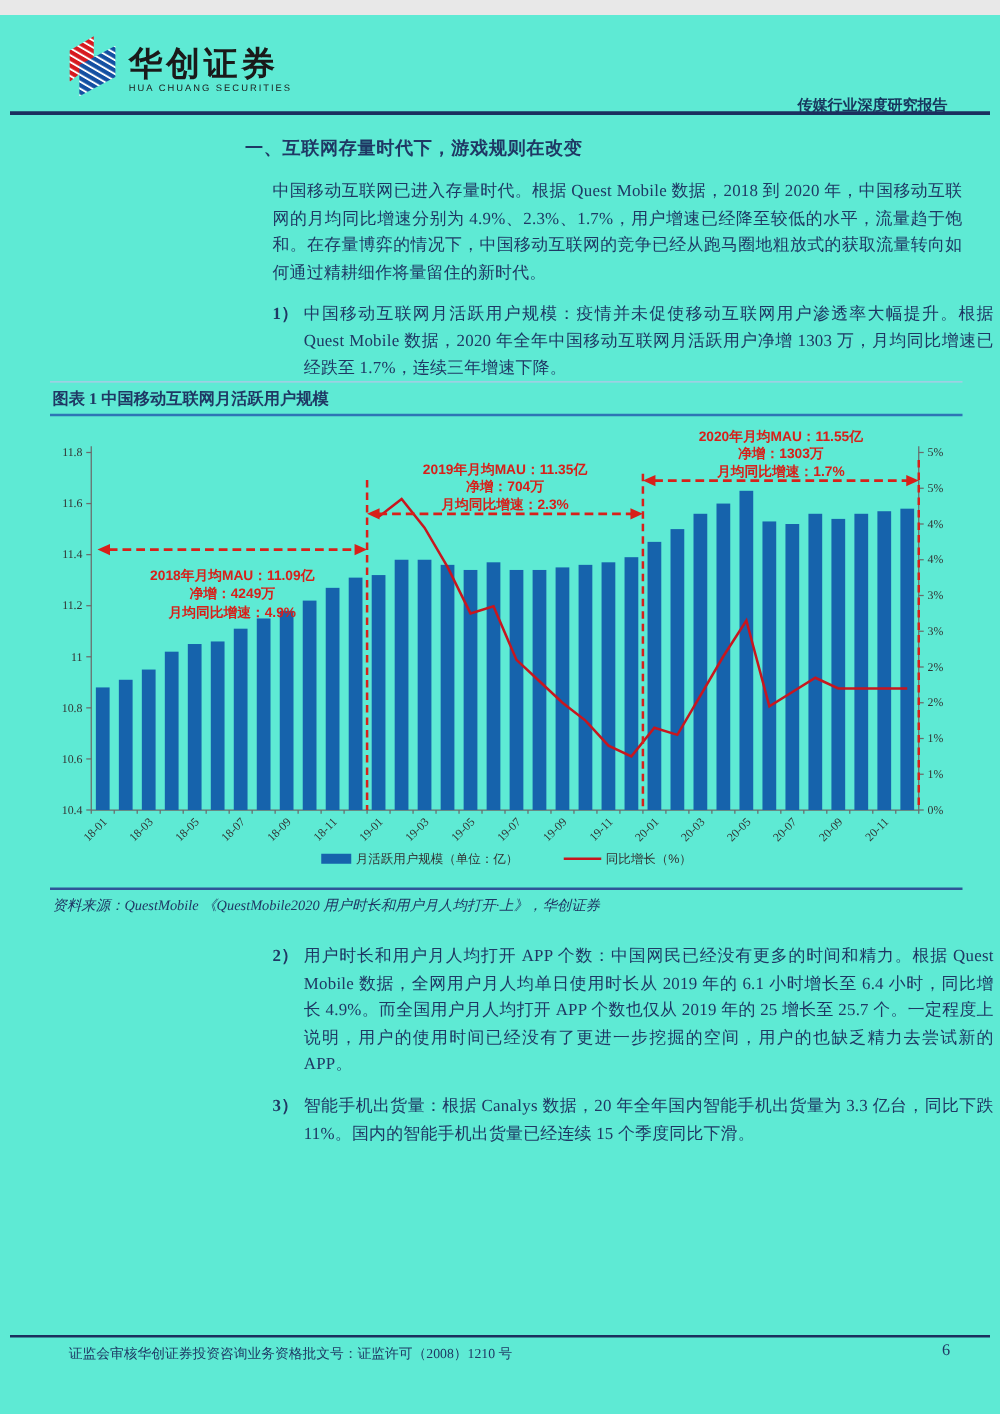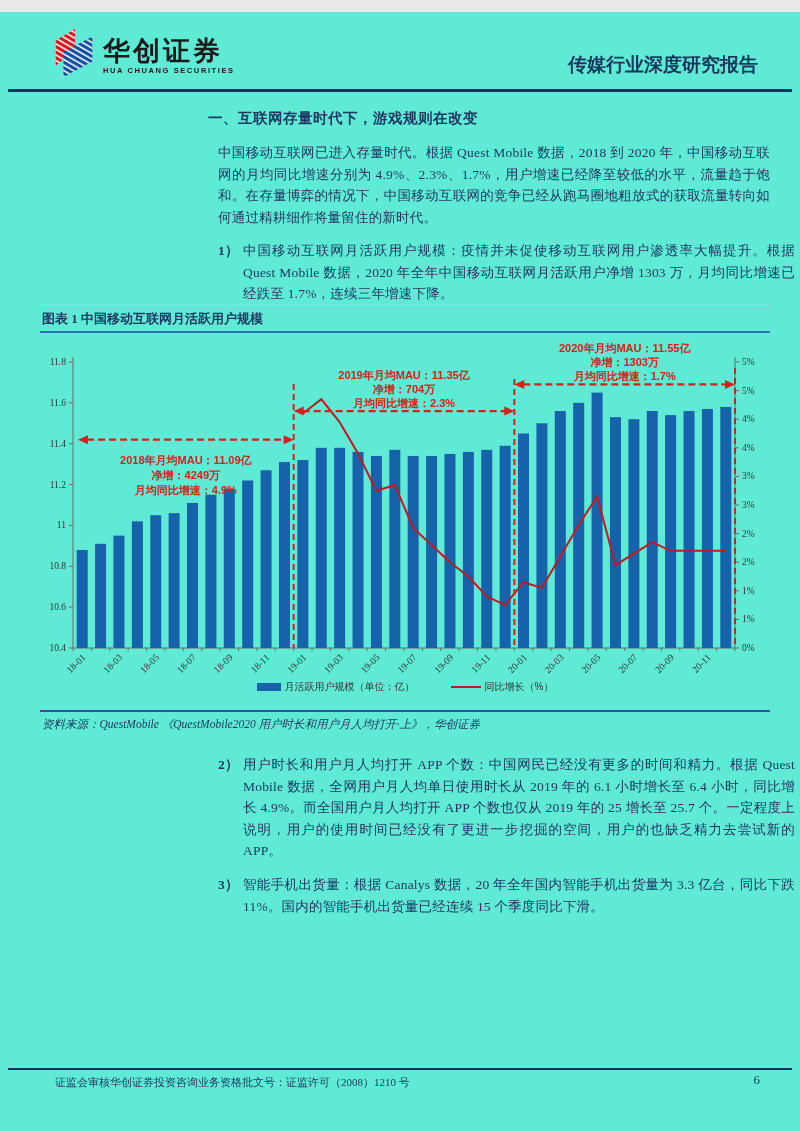--- a/index.html
+++ b/index.html
@@ -3,25 +3,25 @@
 <meta charset="utf-8">
 <style>
   html,body{margin:0;padding:0;background:#e8e8e8;}
   .page{position:relative;width:800px;height:1131px;margin:12px auto;background:#5eead4;
         font-family:"Liberation Serif","DejaVu Serif",serif;color:#1F3864;overflow:hidden;}
   
   .logo{position:absolute;left:53px;top:15px;display:flex;align-items:flex-start;}
   .logo-mark{width:44px;height:50px;}
   .logo-text{margin-left:6px;font-family:"Liberation Sans","DejaVu Sans",sans-serif;color:#1a1a1a;}
   .logo-cn{font-size:27px;font-weight:bold;letter-spacing:3px;line-height:30px;margin-top:9px;}
-  .logo-en{font-size:7.5px;font-weight:bold;letter-spacing:1.6px;line-height:9px;}
-  .report-type{position:absolute;right:42px;top:40px;font-size:19px;font-weight:bold;color:#17365D;}
+  .logo-en{font-size:7.5px;font-weight:normal;letter-spacing:1.6px;line-height:9px;}
+  .report-type{position:absolute;right:42px;top:64px;font-size:12px;font-weight:bold;color:#17365D;}
   .header-rule{position:absolute;left:8px;right:8px;top:77px;border-top:3px solid #1B2F5E;}
   
-  .section-title{position:absolute;left:208px;top:97px;width:562px;font-size:14.5px;font-weight:bold;letter-spacing:0.5px;}
+  .section-title{position:absolute;left:196px;top:97px;width:562px;font-size:14.5px;font-weight:bold;letter-spacing:0.5px;}
   .para{position:absolute;left:218px;width:552px;font-size:13.5px;line-height:21.5px;text-align:justify;letter-spacing:0.2px;}
   .para b{font-weight:normal;}
   .intro{top:130px;}
   .item{padding-left:25px;}
   .item .num{position:absolute;left:0;top:0;font-weight:bold;}
   .item-1{top:228px;}
   .item-2{top:742px;}
   .item-3{top:862px;}
   
   .figure{position:absolute;left:40px;top:293px;width:730px;border-top:1px solid #B4C7E7;}

